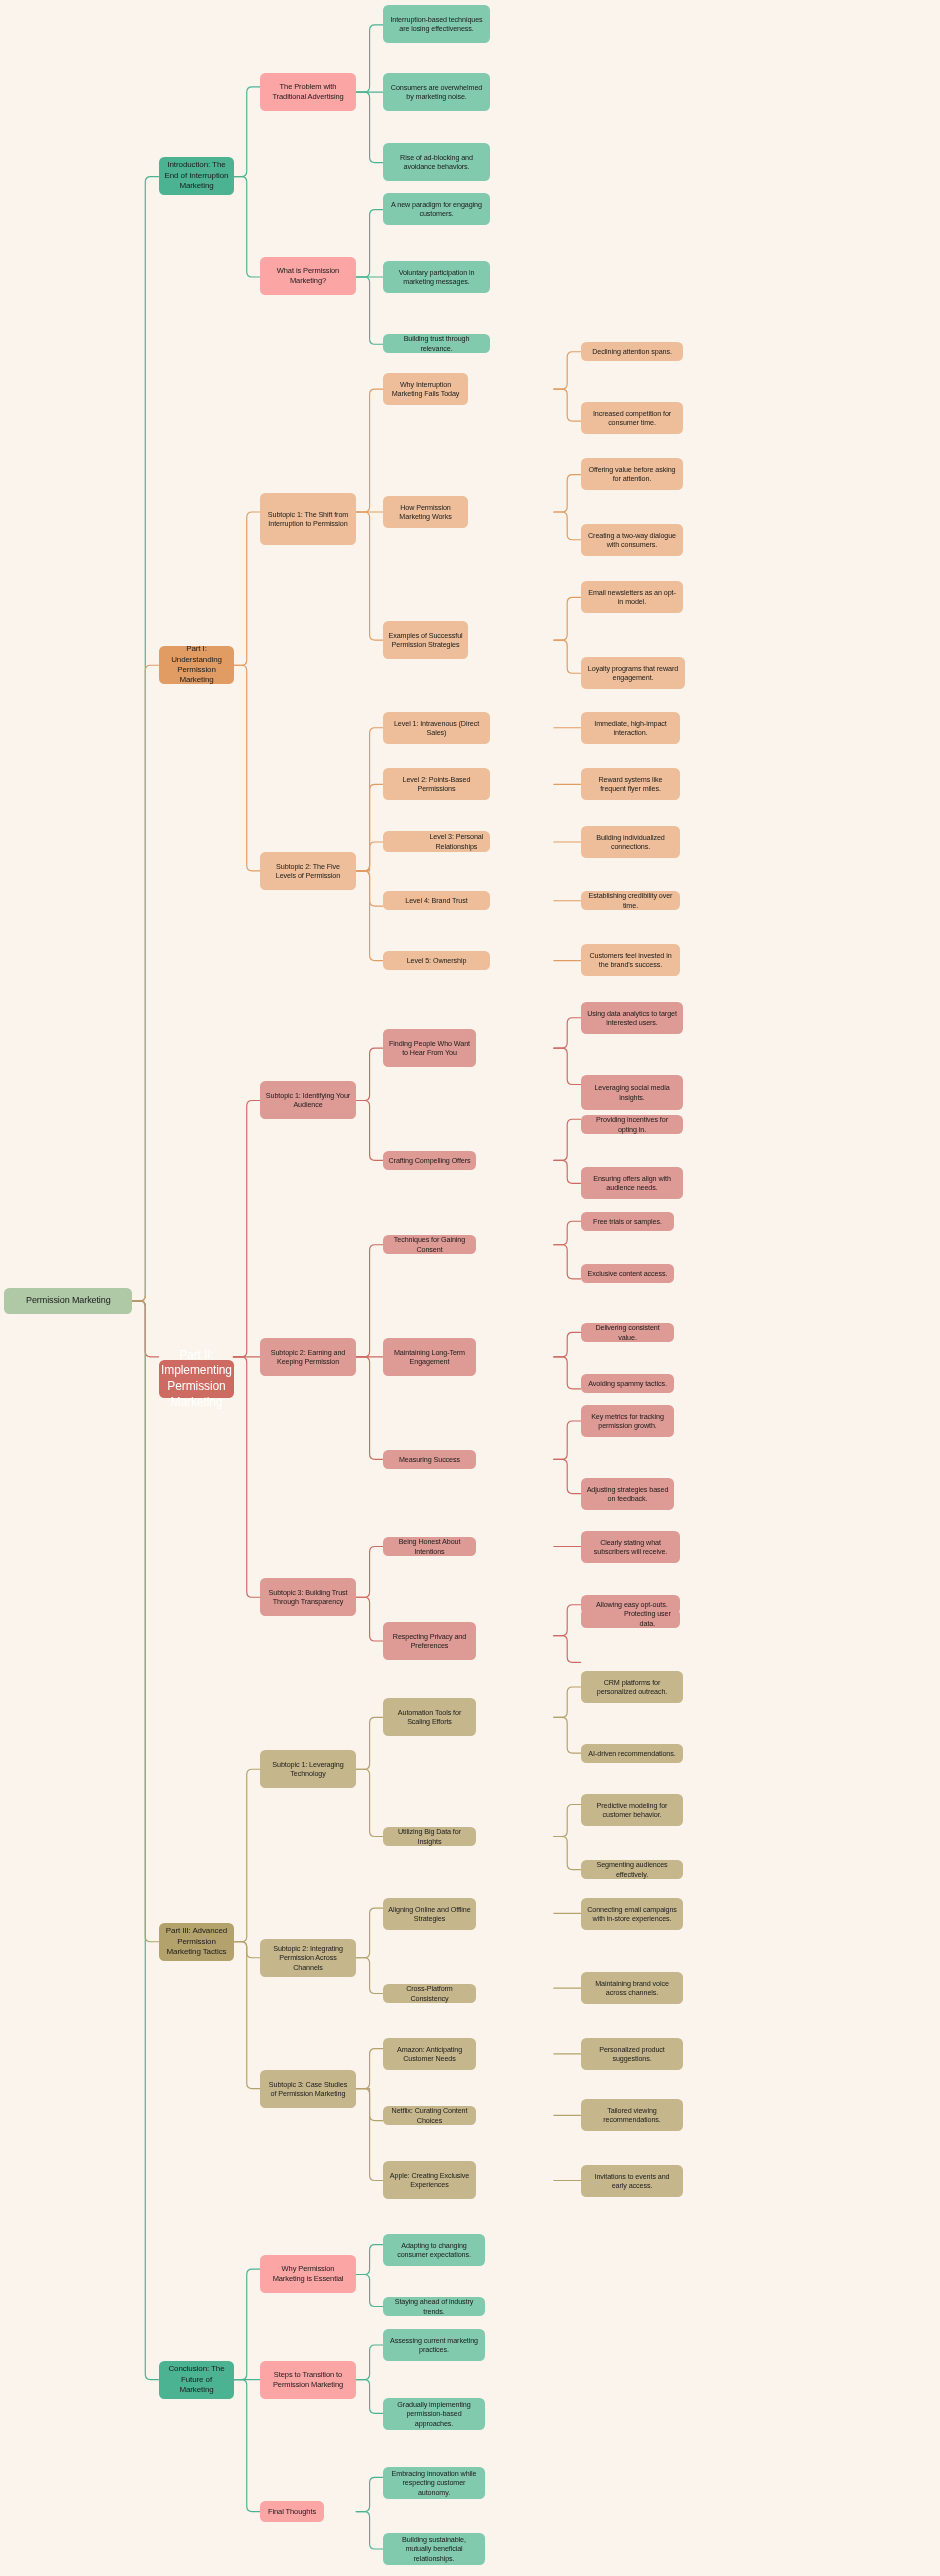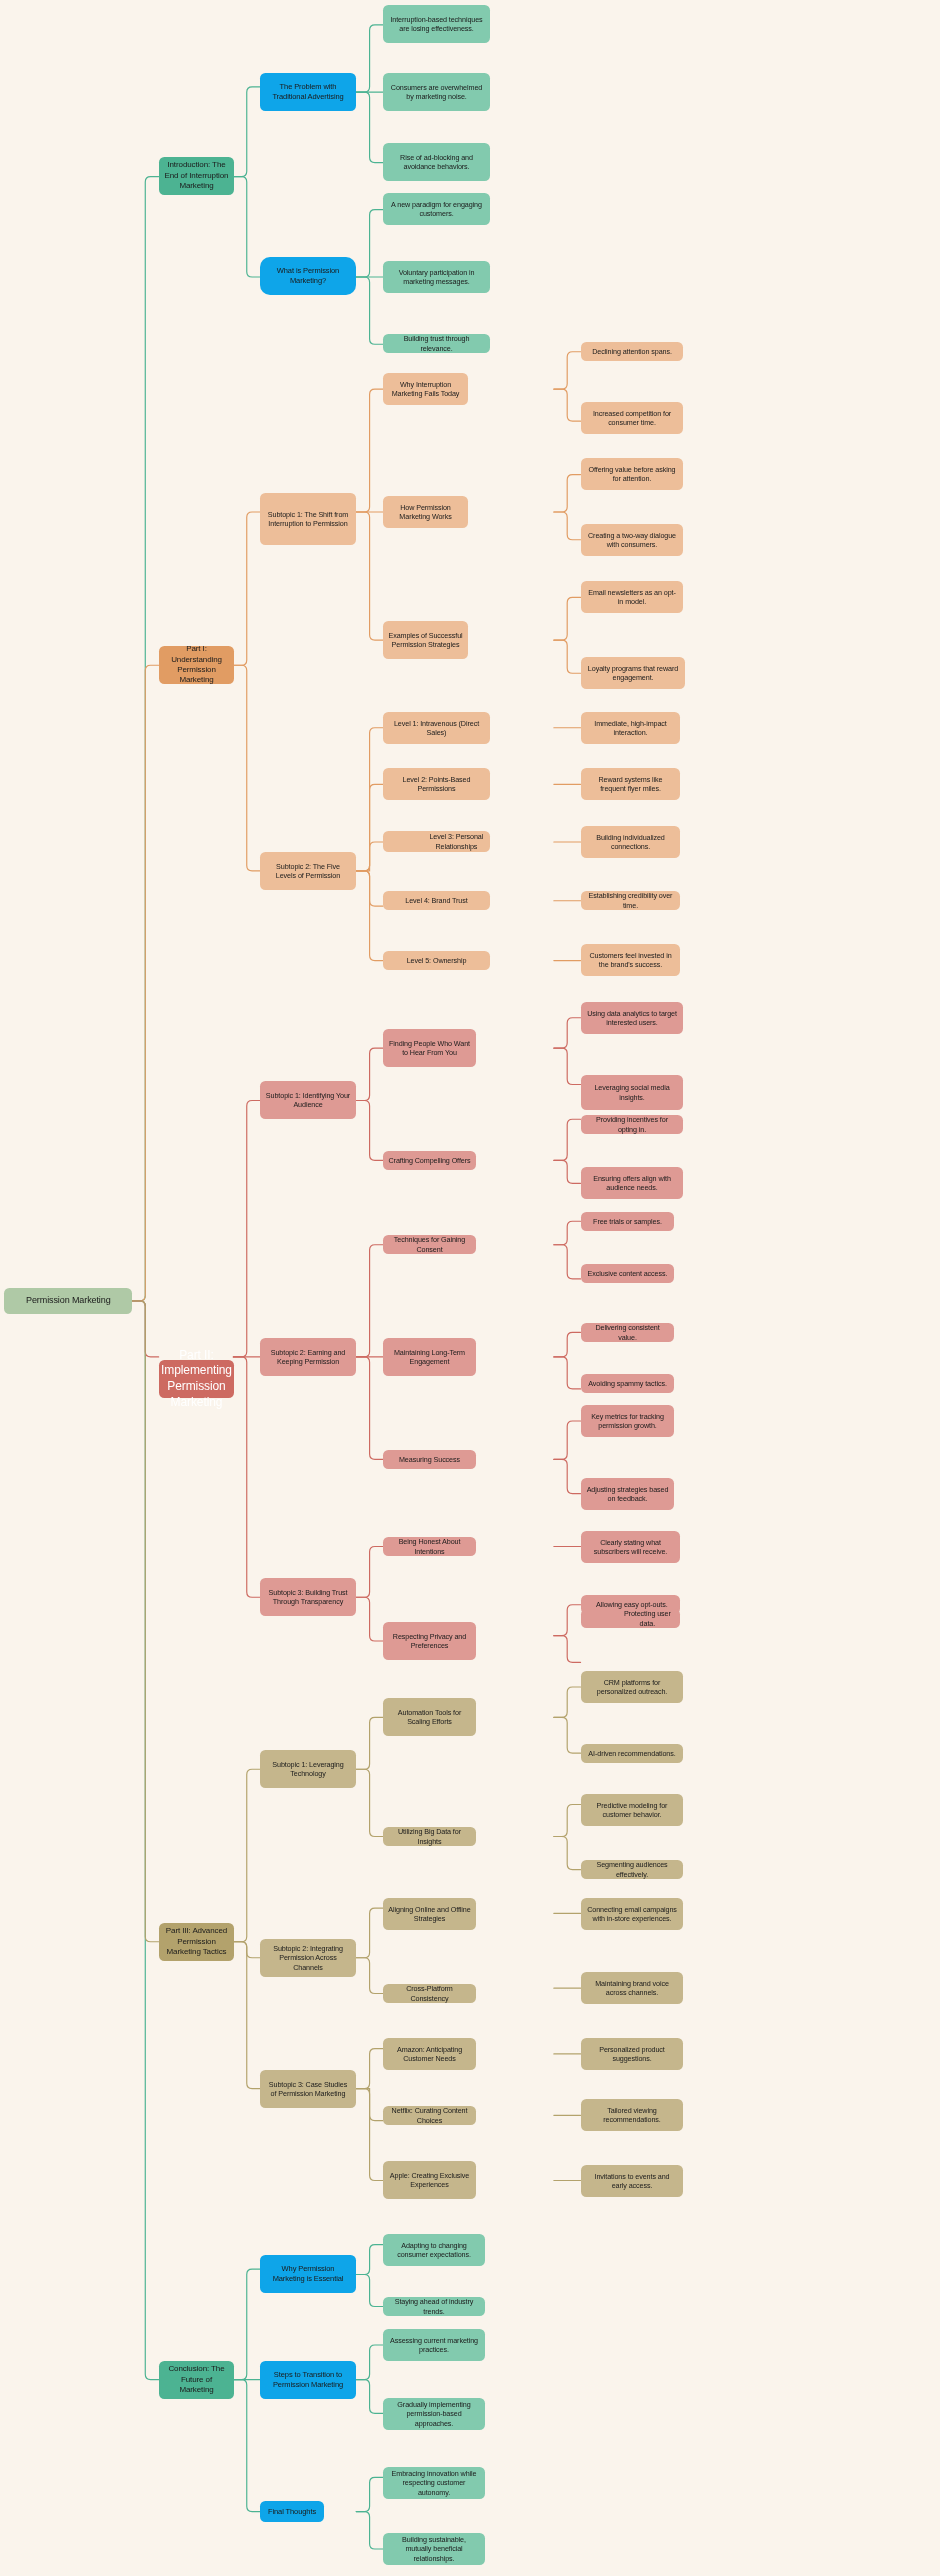--- a/index.html
+++ b/index.html
@@ -21,21 +21,21 @@
     text-align:center;
     line-height:1.30;
     padding:3.2px 5.3px;
     color:#1b1b1b;
     letter-spacing:-0.1px;
   }
   
   .n-root      { background:#AFC9A6; font-size:9px; }
   
   .n-green-1   { background:#4CB392; font-size:8px; }
-  .n-green-2   { background:#0ea5e9; font-size:7.5px; }
+  .n-green-2   { background:#fca5a5; font-size:7.5px; }
   .n-green-3   { background:#82CAAE; font-size:7.2px; }
   
   .n-orange-1  { background:#E19C63; font-size:8px; }
   .n-orange-2  { background:#EDBE99; font-size:7.2px; }
   .n-orange-3  { background:#EDBE99; font-size:7.2px; }
   
   .n-red-1     { background:#CD6A61; font-size:12px; color:#ffffff;margin-top:22px; }
   .n-red-2     { background:#DE9A94; font-size:7.2px; }
   .n-red-3     { background:#DE9A94; font-size:7.2px; }
   
@@ -179,21 +179,21 @@
 
   <div class="node n-root" style="left:4.3px; top:1288px; width:128px; height:26px;">Permission Marketing</div>
 
   <div class="node n-green-1" style="left:159px; top:157px; width:75px; height:38px;">Introduction: The End of Interruption Marketing</div>
 
   <div class="node n-green-2" style="left:260px; top:73px; width:96px; height:38px;">The Problem with Traditional Advertising</div>
   <div class="node n-green-3" style="left:383px; top:5.3px; width:107px; height:38px;">Interruption-based techniques are losing effectiveness.</div>
   <div class="node n-green-3" style="left:383px; top:73px; width:107px; height:38px;">Consumers are overwhelmed by marketing noise.</div>
   <div class="node n-green-3" style="left:383px; top:143px; width:107px; height:38px;">Rise of ad-blocking and avoidance behaviors.</div>
 
-  <div class="node n-green-2" style="left:260px; top:257px; width:96px; height:38px;border-radius:10px;">What is Permission Marketing?</div>
+  <div class="node n-green-2" style="left:260px; top:257px; width:96px; height:38px;">What is Permission Marketing?</div>
   <div class="node n-green-3" style="left:383px; top:193px; width:107px; height:32px;">A new paradigm for engaging customers.</div>
   <div class="node n-green-3" style="left:383px; top:261px; width:107px; height:32px;">Voluntary participation in marketing messages.</div>
   <div class="node n-green-3" style="left:383px; top:334px; width:107px; height:19px;">Building trust through relevance.</div>
 
   <div class="node n-orange-1" style="left:159px; top:646px; width:75px; height:38px;">Part I: Understanding Permission Marketing</div>
 
   <div class="node n-orange-2" style="left:260px; top:493px; width:96px; height:52px;">Subtopic 1: The Shift from Interruption to Permission</div>
 
   <div class="node n-orange-3" style="left:383px; top:373px; width:85px; height:32px;">Why Interruption Marketing Fails Today</div>
   <div class="node n-orange-3" style="left:581px; top:342px; width:102px; height:19px;">Declining attention spans.</div>

